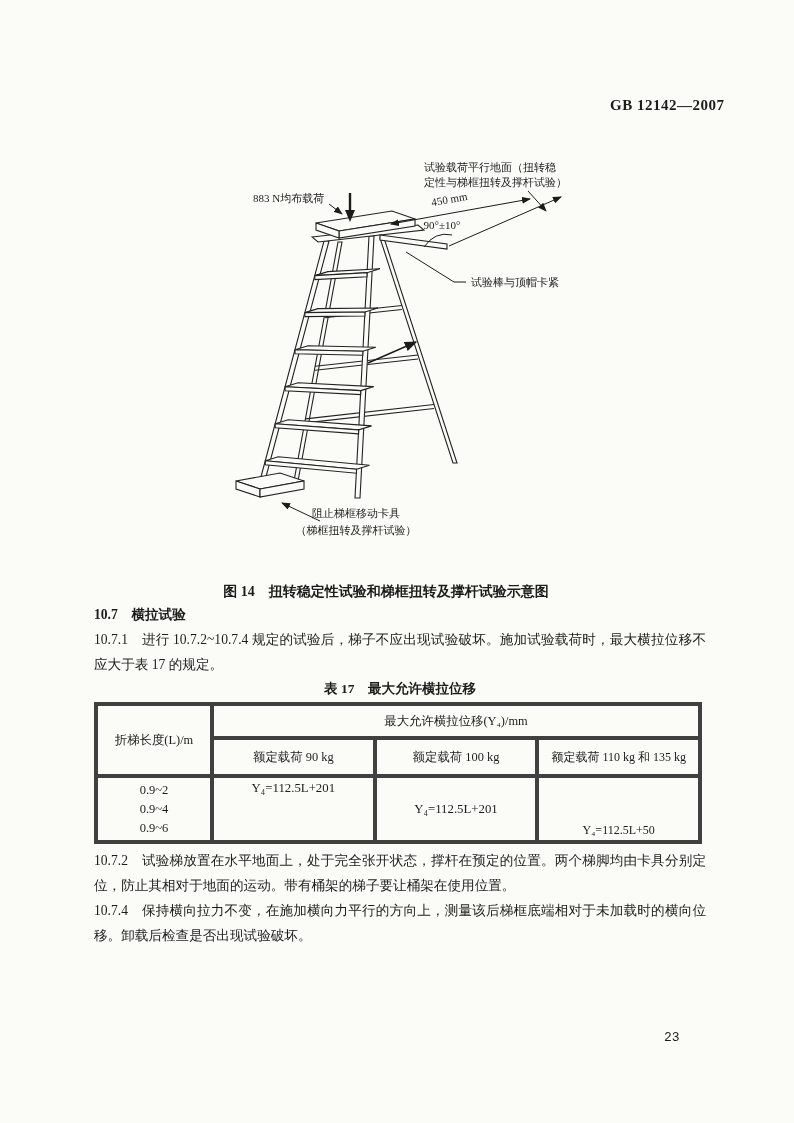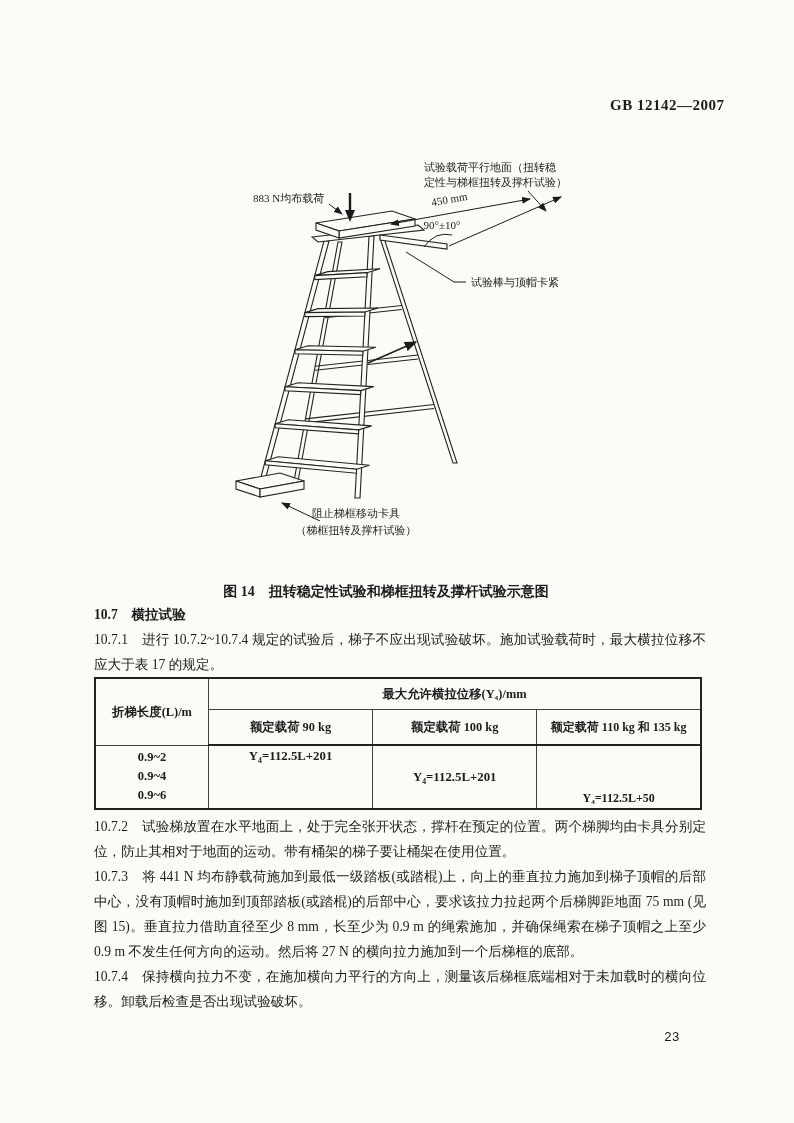--- a/index.html
+++ b/index.html
@@ -36,21 +36,21 @@
     text-align:center;font-weight:bold;font-size:13.5px;
     line-height:22px;margin:1px 0 2px 0;
   }
 
   table.t17{
     border-collapse:collapse;width:608px;table-layout:fixed;
     border:2px solid #222;
     font-size:12.4px;line-height:16px;text-align:center;
   }
   table.t17 th,table.t17 td{
-    border:1px solid #404040;font-weight:bold;padding:2px 2px;
+    border:4px solid #404040;font-weight:normal;padding:2px 2px;
   }
   table.t17 .c1{width:108px;}
   table.t17 .c2{width:182px;}
   table.t17 .c3{width:160px;}
   table.t17 .c4{width:154px;font-size:12px;}
   tr.sub th{border-bottom:2px solid #222;height:30px;}
   tr.span-row th{height:26px;}
   tr.bodyrow td{height:58px;}
   td.lengths div{line-height:19px;font-size:12.5px;}
   td.formula{font-size:12.8px;}
@@ -148,20 +148,21 @@
     <text class="ann" x="128" y="362" text-anchor="middle">阻止梯框移动卡具</text>
     <text class="ann" x="128" y="379" text-anchor="middle">（梯框扭转及撑杆试验）</text>
   </svg>
 
   <div class="fig-caption">图 14　扭转稳定性试验和梯框扭转及撑杆试验示意图</div>
 
   <div class="content">
     <div class="sec-heading">10.7　横拉试验</div>
     <p>10.7.1　进行 10.7.2~10.7.4 规定的试验后，梯子不应出现试验破坏。施加试验载荷时，最大横拉位移不应大于表 17 的规定。</p>
 
+    <div class="tbl-caption">表 17　最大允许横拉位移</div>
 
     <table class="t17">
       <tbody>
         <tr class="span-row">
           <th class="c1" rowspan="2">折梯长度(L)/m</th>
           <th colspan="3">最大允许横拉位移(Y₄)/mm</th>
         </tr>
         <tr class="sub">
           <th class="c2">额定载荷 90 kg</th>
           <th class="c3">额定载荷 100 kg</th>
@@ -174,19 +175,18 @@
             <div>0.9~6</div>
           </td>
           <td class="c2 formula ftop">Y₄=112.5L+201</td>
           <td class="c3 formula fmid">Y₄=112.5L+201</td>
           <td class="c4 formula fbot">Y₄=112.5L+50</td>
         </tr>
       </tbody>
     </table>
 
     <p style="margin-top:4px">10.7.2　试验梯放置在水平地面上，处于完全张开状态，撑杆在预定的位置。两个梯脚均由卡具分别定位，防止其相对于地面的运动。带有桶架的梯子要让桶架在使用位置。</p>
-    <p>10.7.3　将 441 N 均布静载荷施加到最低一级踏板(或踏棍)上，向上的垂直拉力施加到梯子顶帽的后部中心，没有顶帽时施加到顶部踏板(或踏棍)的后部中心，要求该拉力拉起两个后梯脚距地面 75 mm (见图 15)。垂直拉力借助直径至少 8 mm，长至少为 0.9 m 的绳索施加，并确保绳索在梯子顶帽之上至少 0.9 m 不发生任何方向的运动。然后将 27 N 的横向拉力施加到一个后梯框的底部。</p>
     <p>10.7.4　保持横向拉力不变，在施加横向力平行的方向上，测量该后梯框底端相对于未加载时的横向位移。卸载后检查是否出现试验破坏。</p>
   </div>
 
   <div class="page-num">23</div>
 
 </div>
 
 </body></html>

